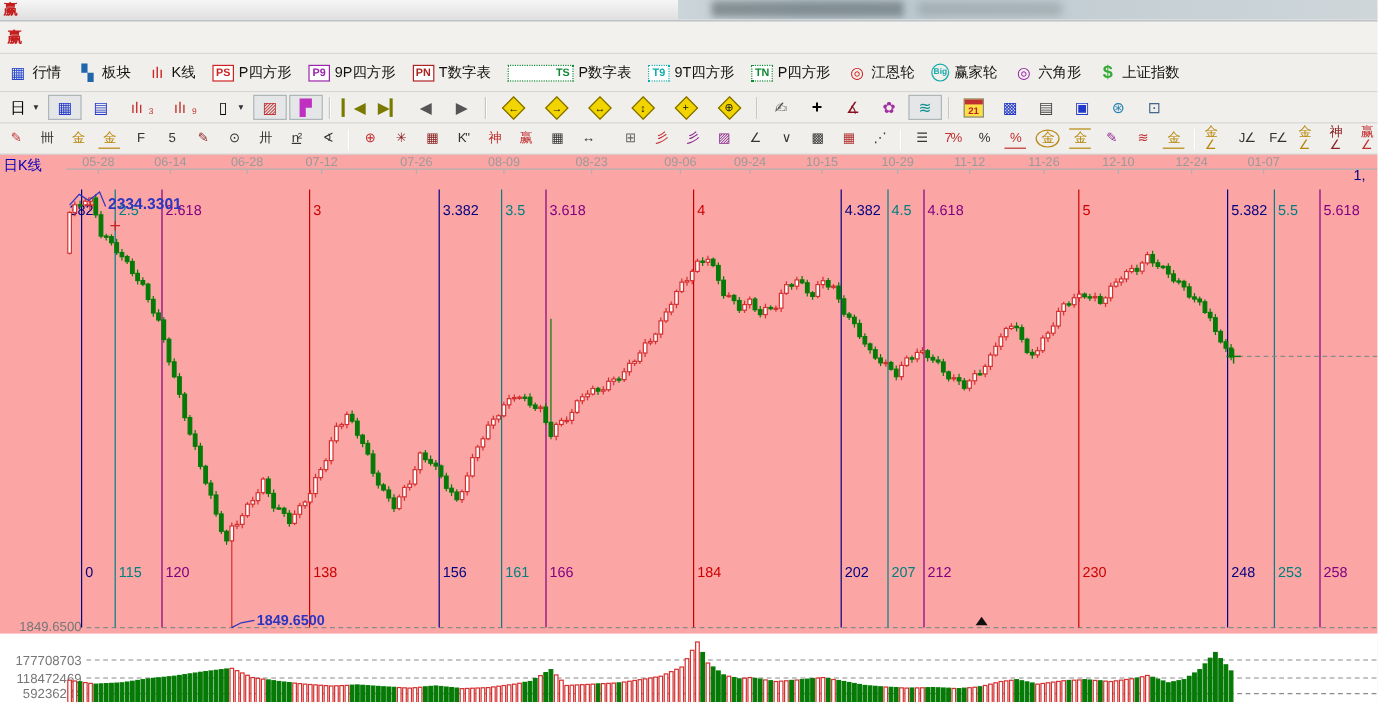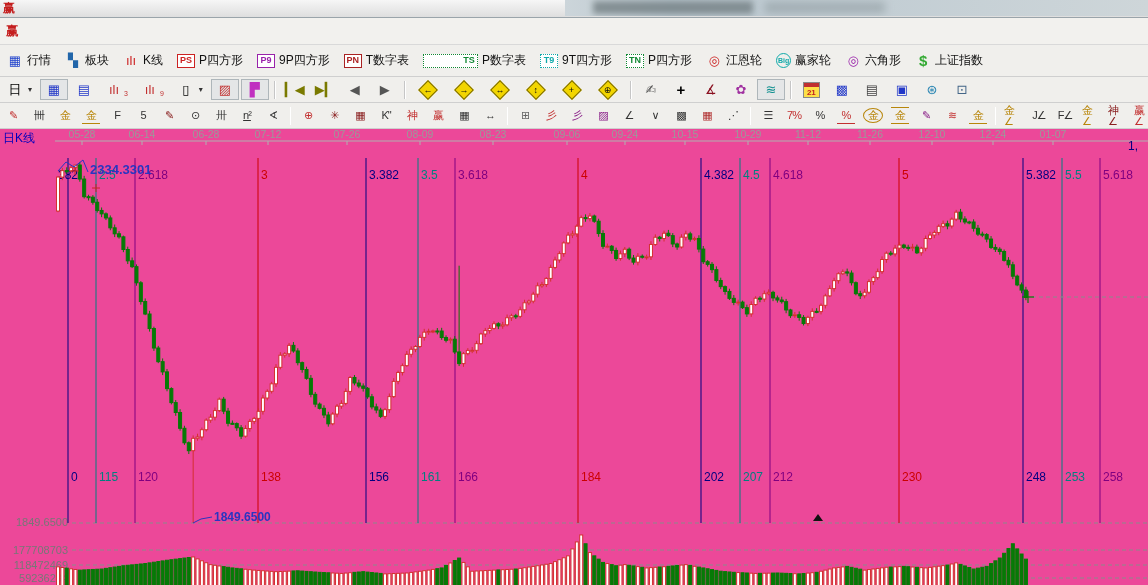--- a/index.html
+++ b/index.html
@@ -37,21 +37,21 @@
   .ticon.overl{border-top:1px solid currentColor;border-bottom:1px solid currentColor;}
   .caret{font-size:8px;color:#333;margin-left:1px;}
   .sub{font-size:7px;color:inherit;margin-left:-2px;align-self:flex-end;}
   .dia{width:12px;height:12px;border:1px solid #7a6a00;background:#f2d500;transform:rotate(45deg);display:inline-flex;align-items:center;justify-content:center;margin:2px 4px;}
   .dia>span{transform:rotate(-45deg);font-size:9px;color:#111;line-height:1;}
   .cal{width:15px;height:14px;border:1px solid #888;background:#fde047;position:relative;display:inline-flex;align-items:flex-end;justify-content:center;font-size:8px;font-weight:bold;color:#c02020;}
   .cal::before{content:"";position:absolute;left:0;top:0;right:0;height:4px;background:#c03030;}
   .big{font-size:15px;font-weight:bold;}
 
   
-  #chart-area{position:absolute;left:0;top:129px;width:1148px;height:456px;background:#ec4899;}
+  #chart-area{position:absolute;left:0;top:129px;width:1148px;height:399px;background:#fca5a5;}
   #period-label{position:absolute;left:3px;top:1px;color:#0000bb;font-size:12px;z-index:5;}
   #chart-svg{position:absolute;left:0;top:0;}
   text{font-family:"Liberation Sans","DejaVu Sans",sans-serif;}
 </style>
 </head>
 <body>
 
 <div id="app">
   <div id="titlebar">
     <span class="logo">赢</span>

